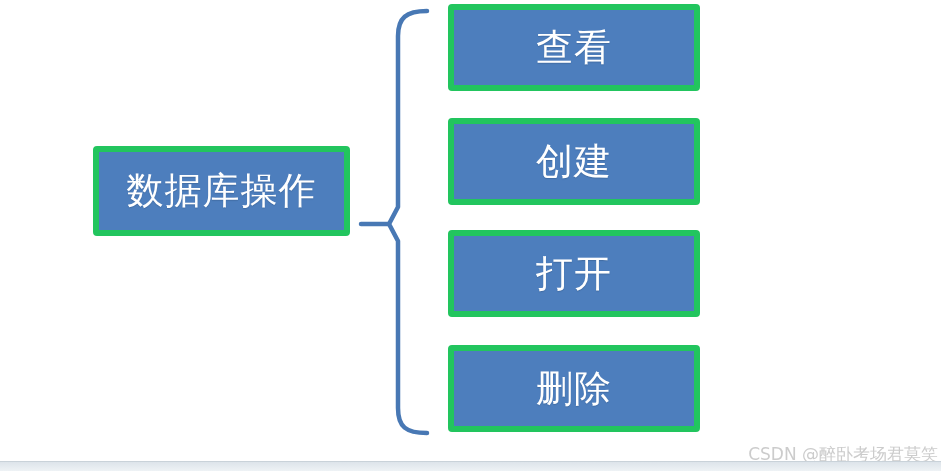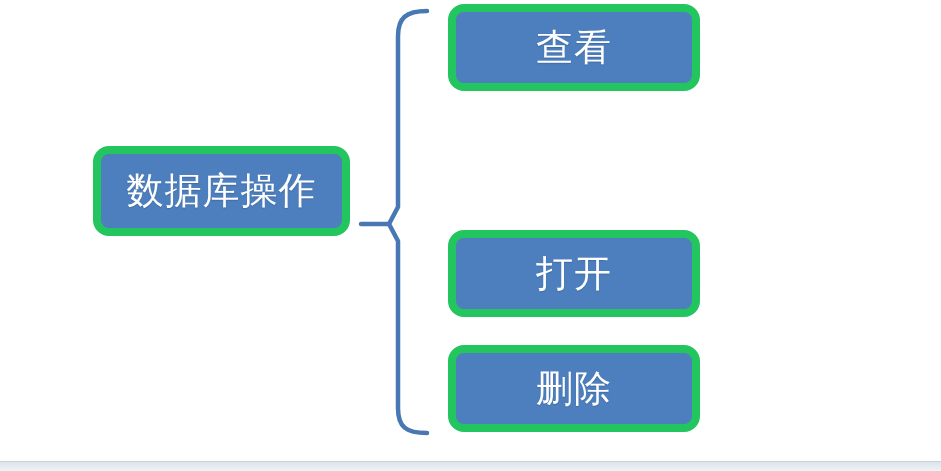--- a/index.html
+++ b/index.html
@@ -12,22 +12,22 @@
     position: relative;
     width: 941px;
     height: 471px;
     background: #ffffff;
     overflow: hidden;
   }
   .node {
     position: absolute;
     box-sizing: border-box;
     background: #4d7ebd;
-    border: 8px solid #22c55e;
-    border-radius: 16px;
+    border: 6px solid #22c55e;
+    border-radius: 4px;
     color: #ffffff;
     display: flex;
     align-items: center;
     justify-content: center;
     font-size: 37px;
     letter-spacing: 1px;
     text-shadow: 0 1px 1px rgba(31,59,93,0.25);
     text-align: right;
   }
   .node-root {
@@ -87,25 +87,29 @@
              L 398 241
              L 398 408
              C 398 427 406 433 427 433" fill="none" stroke="#4878b4" stroke-width="4.5" stroke-linecap="round" stroke-linejoin="round"></path>
     <path d="M 389 224 L 361 224" fill="none" stroke="#4878b4" stroke-width="4.5" stroke-linecap="round"></path>
   </svg>
 
   <div class="node node-child node-child-0">
     <span>查看</span>
   </div>
 
+  <div class="node node-child node-child-1">
+    <span>创建</span>
+  </div>
 
   <div class="node node-child node-child-3">
     <span>删除</span>
   </div>
 
   <div class="node node-child node-child-2">
     <span>打开</span>
   </div>
 
+  <div class="watermark">CSDN @醉卧考场君莫笑</div>
 
   <div class="bottom-bar"></div>
 
 </div>
 
 </body></html>

